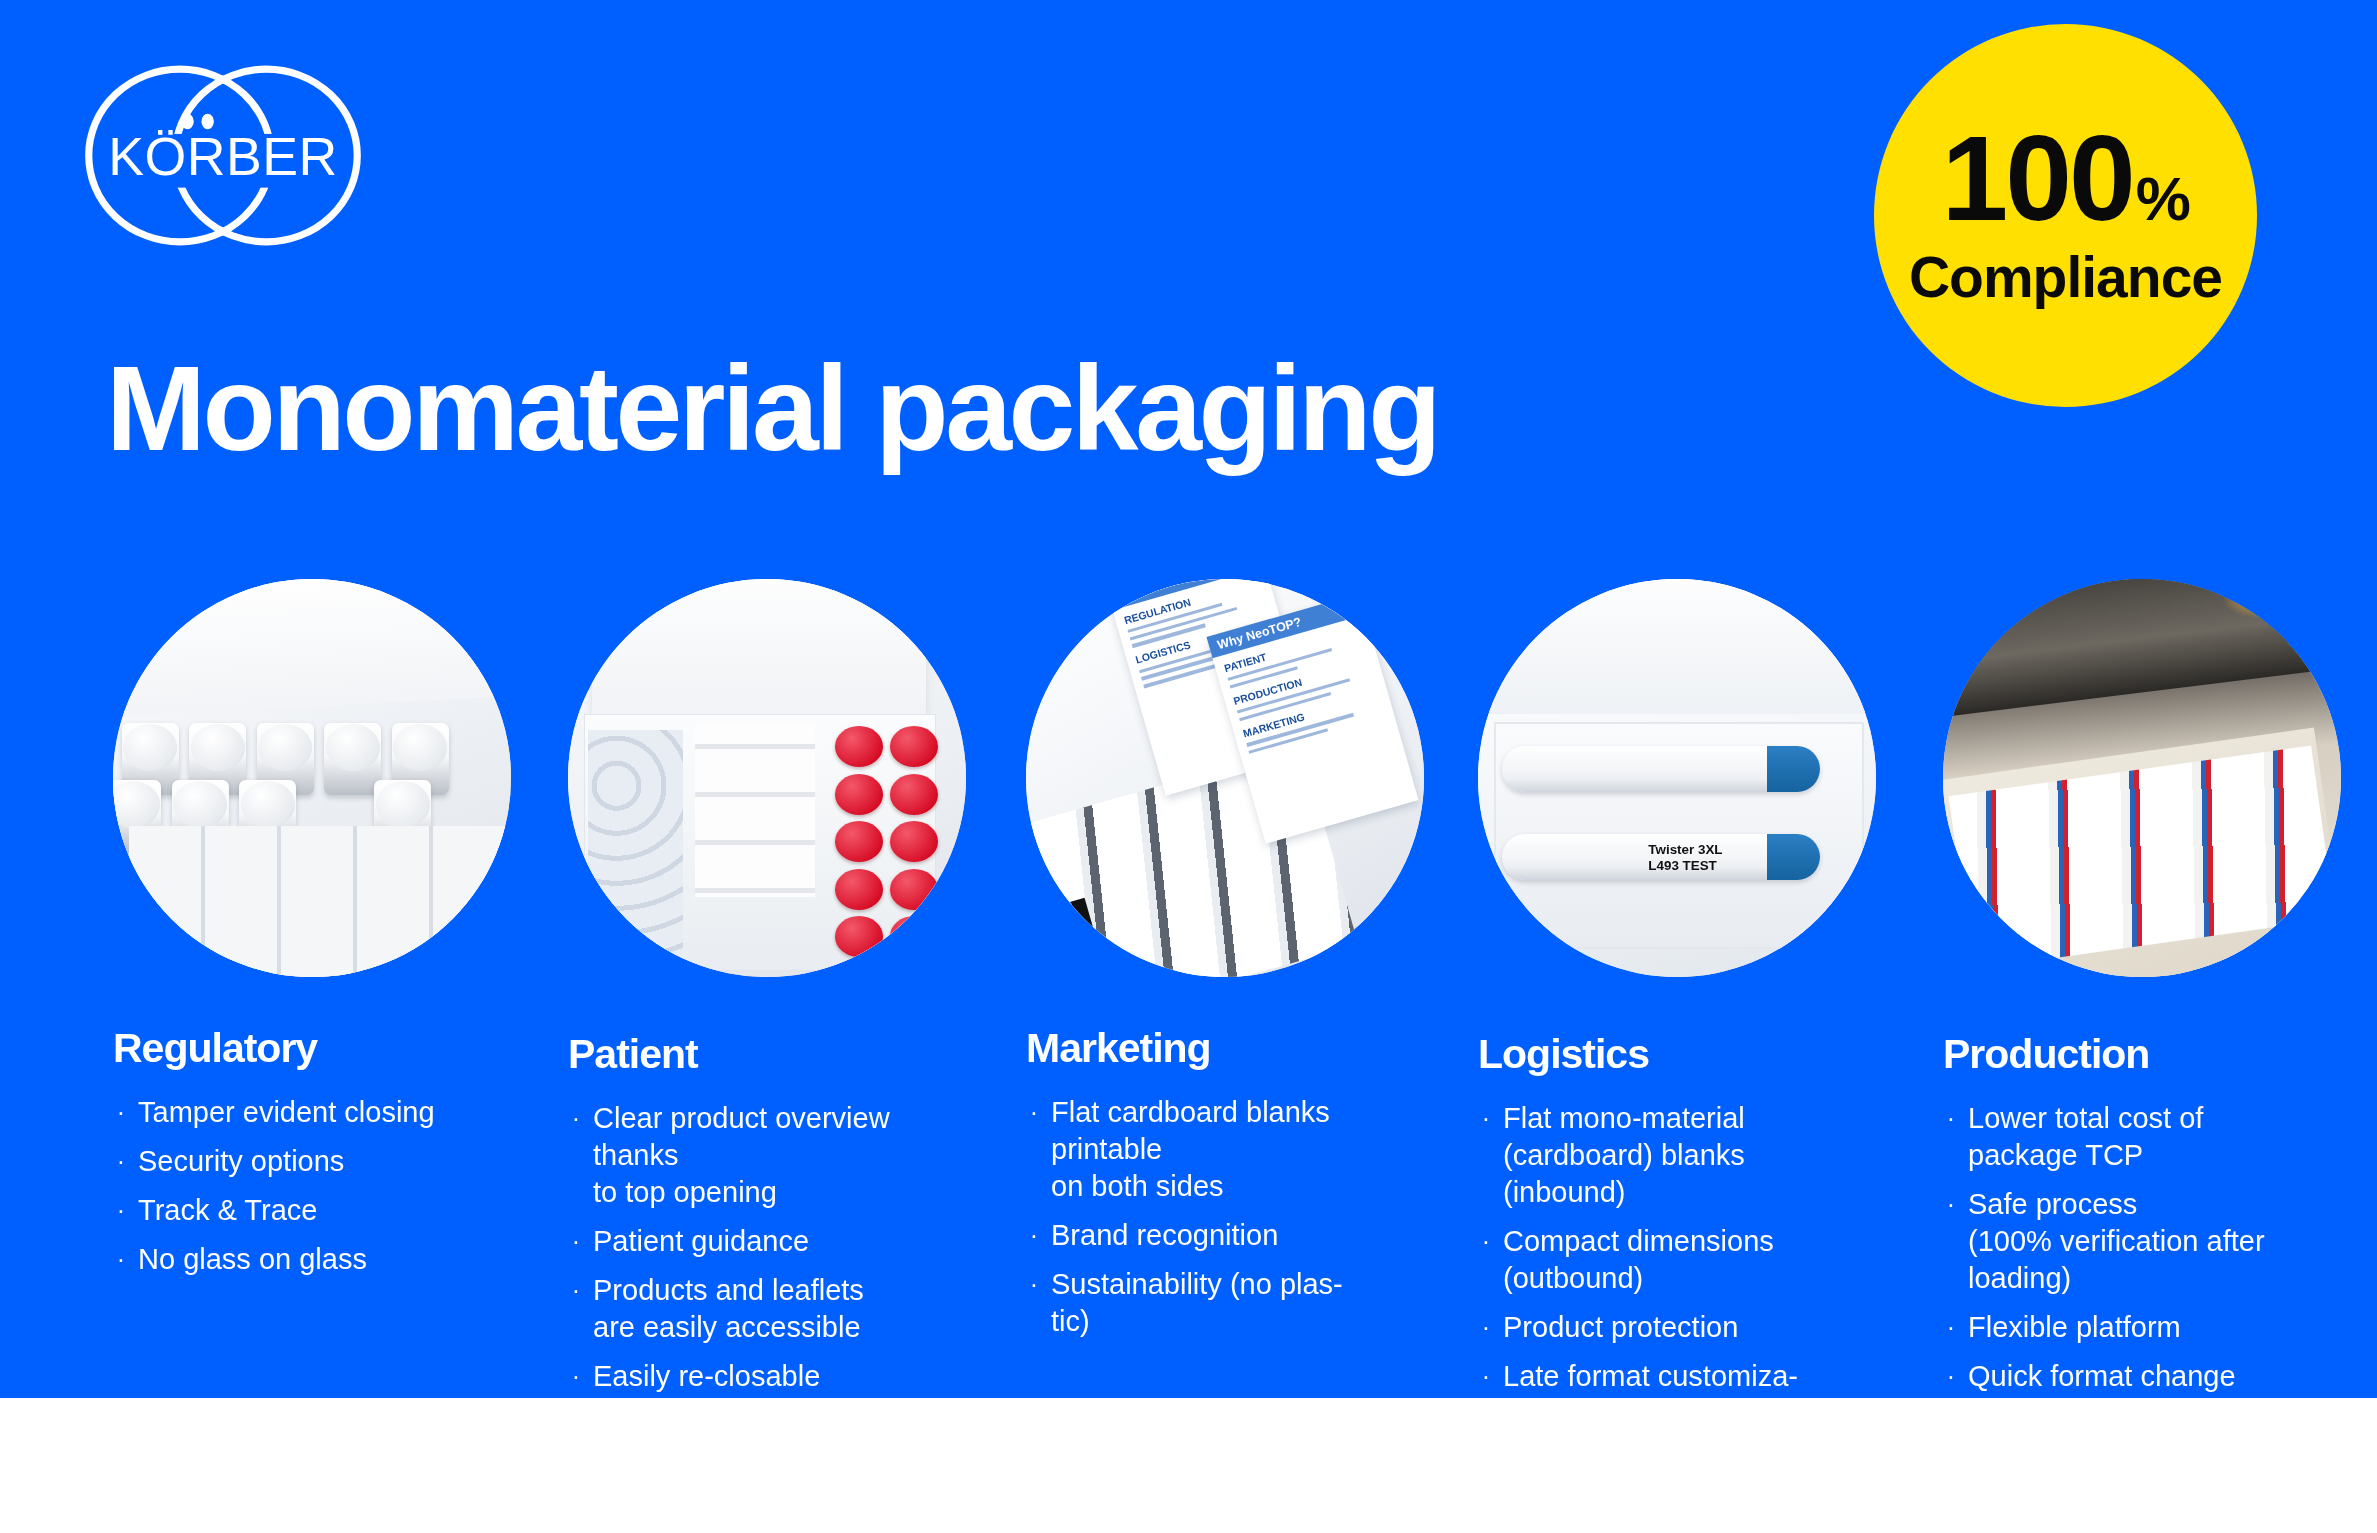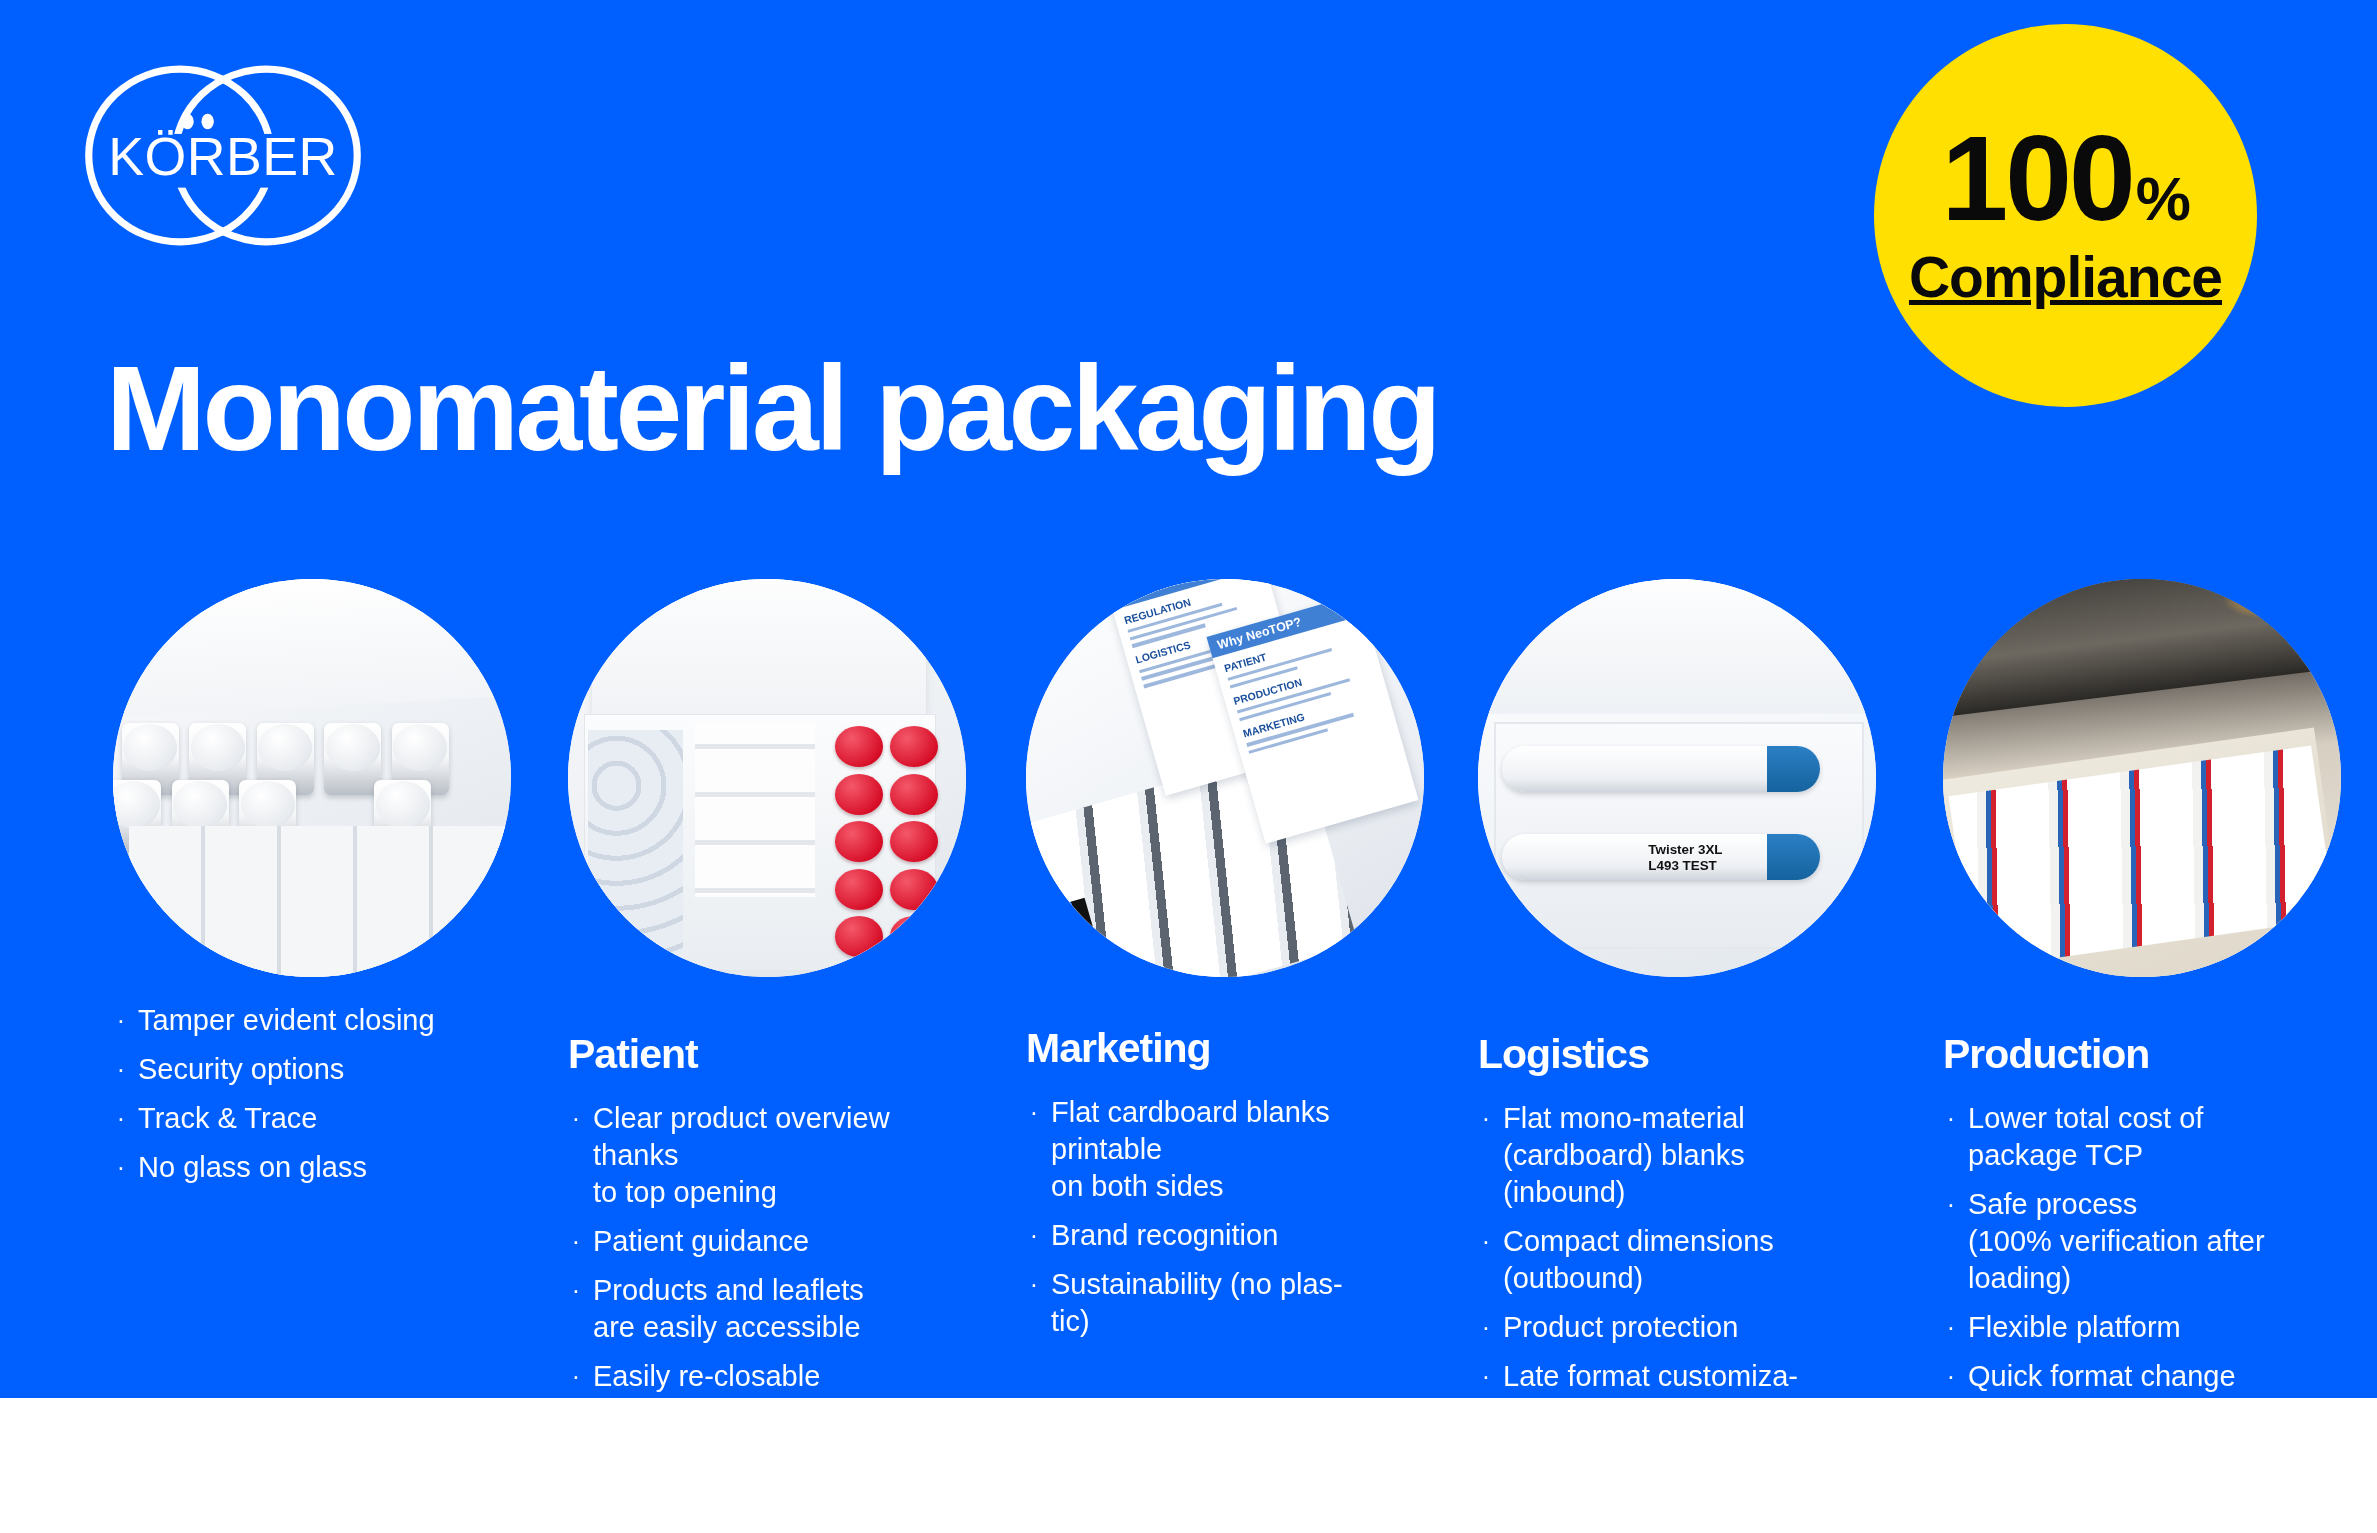--- a/index.html
+++ b/index.html
@@ -29,21 +29,21 @@
     position:absolute;left:1874px;top:24px;width:383px;height:383px;
     border-radius:50%;background:#ffe000;
     display:flex;flex-direction:column;align-items:center;justify-content:center;
     color:#0a0a0a;
   }
   #badge .big{
     font-size:120px;font-weight:bold;line-height:0.95;letter-spacing:-2.9px;
     display:flex;align-items:baseline;
   }
   #badge .pct{font-size:62px;font-weight:bold;letter-spacing:-1.4px;margin-left:2.9px;}
-  #badge .sub{font-size:57px;font-weight:bold;letter-spacing:-1px;margin-top:8.6px;text-decoration:underline;}
+  #badge .sub{font-size:57px;font-weight:bold;letter-spacing:-1px;margin-top:8.6px;}
 
   
   #title{
     position:absolute;left:106px;top:345px;
     color:#ffffff;font-size:120px;font-weight:bold;
     letter-spacing:-3.4px;line-height:1.05;white-space:nowrap;text-align:center;
   }
 
   
   .col{position:absolute;top:579px;}
@@ -187,20 +187,21 @@
           <div class="vial" style="visibility:hidden">
               <div class="cap"></div>
             </div>
           <div class="vial">
               <div class="cap"></div>
             </div>
         </div>
         <div class="cell-grid"></div>
       </div>
     </div>
+    <div class="col-heading">Regulatory</div>
     <ul class="bullets">
       <li>
           <span class="dot">·</span>
           <span class="txt">Tamper evident closing</span>
         </li>
       <li>
           <span class="dot">·</span>
           <span class="txt">Security options</span>
         </li>
       <li>

